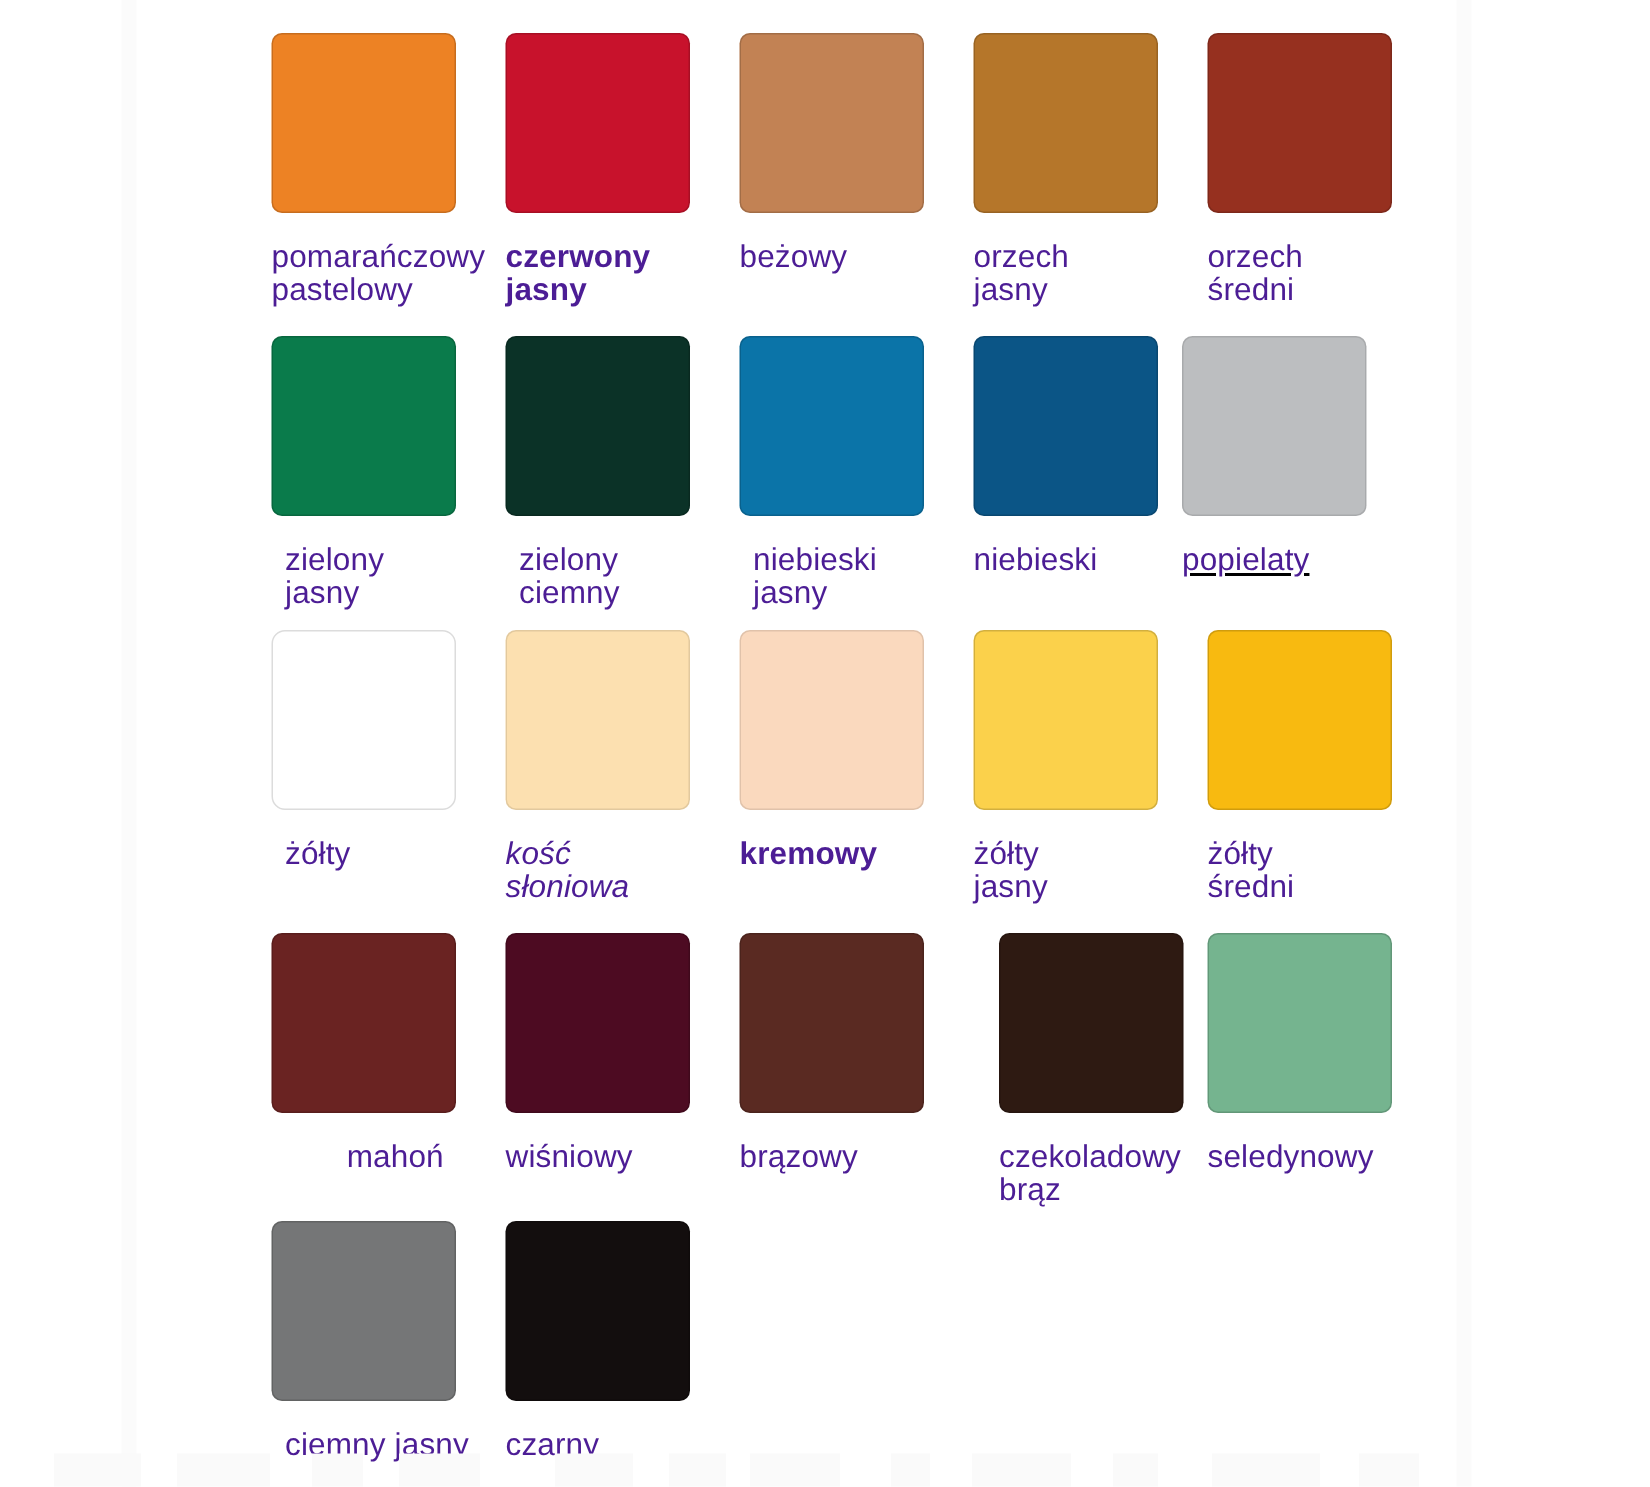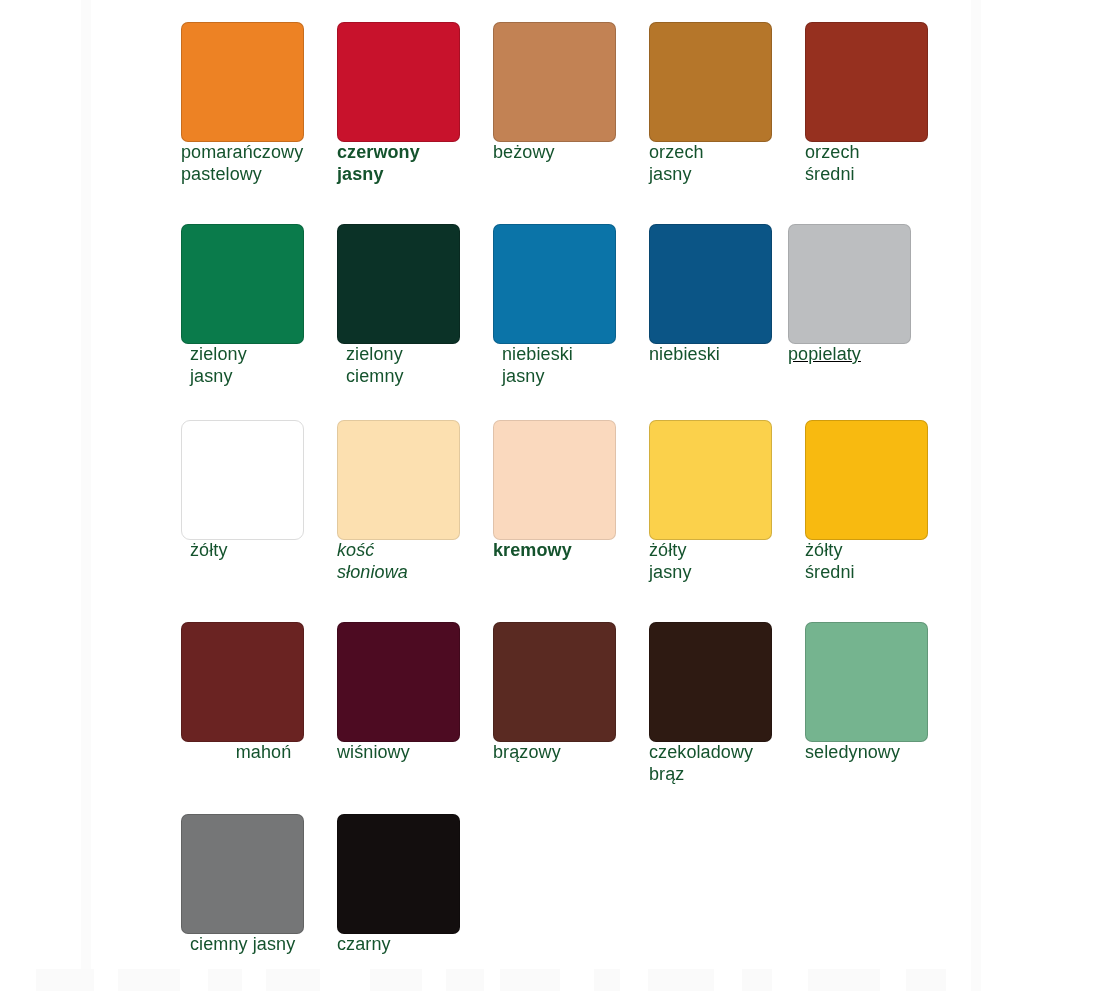--- a/index.html
+++ b/index.html
@@ -70,23 +70,24 @@
     box-shadow: inset 0 0 0 1px rgba(0, 0, 0, 0.10);
   }
   
   .swatch-chip.outlined {
     border: 1px solid #dcdcdc;
     border-radius: 9px;
     box-shadow: none;
   }
 
   .swatch-label {
-    font-size: 18px;
+    margin-top: 19px;
+    font-size: 21px;
     line-height: 21.5px;
-    color: #14532d;
+    color: #4c1d95;
     white-space: pre-line;
     letter-spacing: 0.1px;
   }
   .swatch-label.indent {
     padding-left: 9px;
   }
 </style>
 </head>
 <body>
 
@@ -169,21 +170,21 @@
       <div class="swatch-label indent">mahoń</div>
     </div>
     <div class="swatch-cell" style="left: 337px; top: 622px;">
       <div class="swatch-chip" title="#4D0B22" style="background: rgb(77, 11, 34); width: 123px; height: 120px;"></div>
       <div class="swatch-label">wiśniowy</div>
     </div>
     <div class="swatch-cell" style="left: 493px; top: 622px;">
       <div class="swatch-chip" title="#5A2A22" style="background: rgb(90, 42, 34); width: 123px; height: 120px;"></div>
       <div class="swatch-label">brązowy</div>
     </div>
-    <div class="swatch-cell" style="left: 649px; top: 622px;">
+    <div class="swatch-cell" style="left: 666px; top: 622px;">
       <div class="swatch-chip" title="#2E1A12" style="background: rgb(46, 26, 18); width: 123px; height: 120px;"></div>
       <div class="swatch-label">czekoladowy
 brąz</div>
     </div>
     <div class="swatch-cell" style="left: 805px; top: 622px;">
       <div class="swatch-chip" title="#75B48F" style="background: rgb(117, 180, 143); width: 123px; height: 120px;"></div>
       <div class="swatch-label">seledynowy</div>
     </div>
     <div class="swatch-cell" style="left: 181px; top: 814px;">
       <div class="swatch-chip" title="#757677" style="background: rgb(117, 118, 119); width: 123px; height: 120px;"></div>

